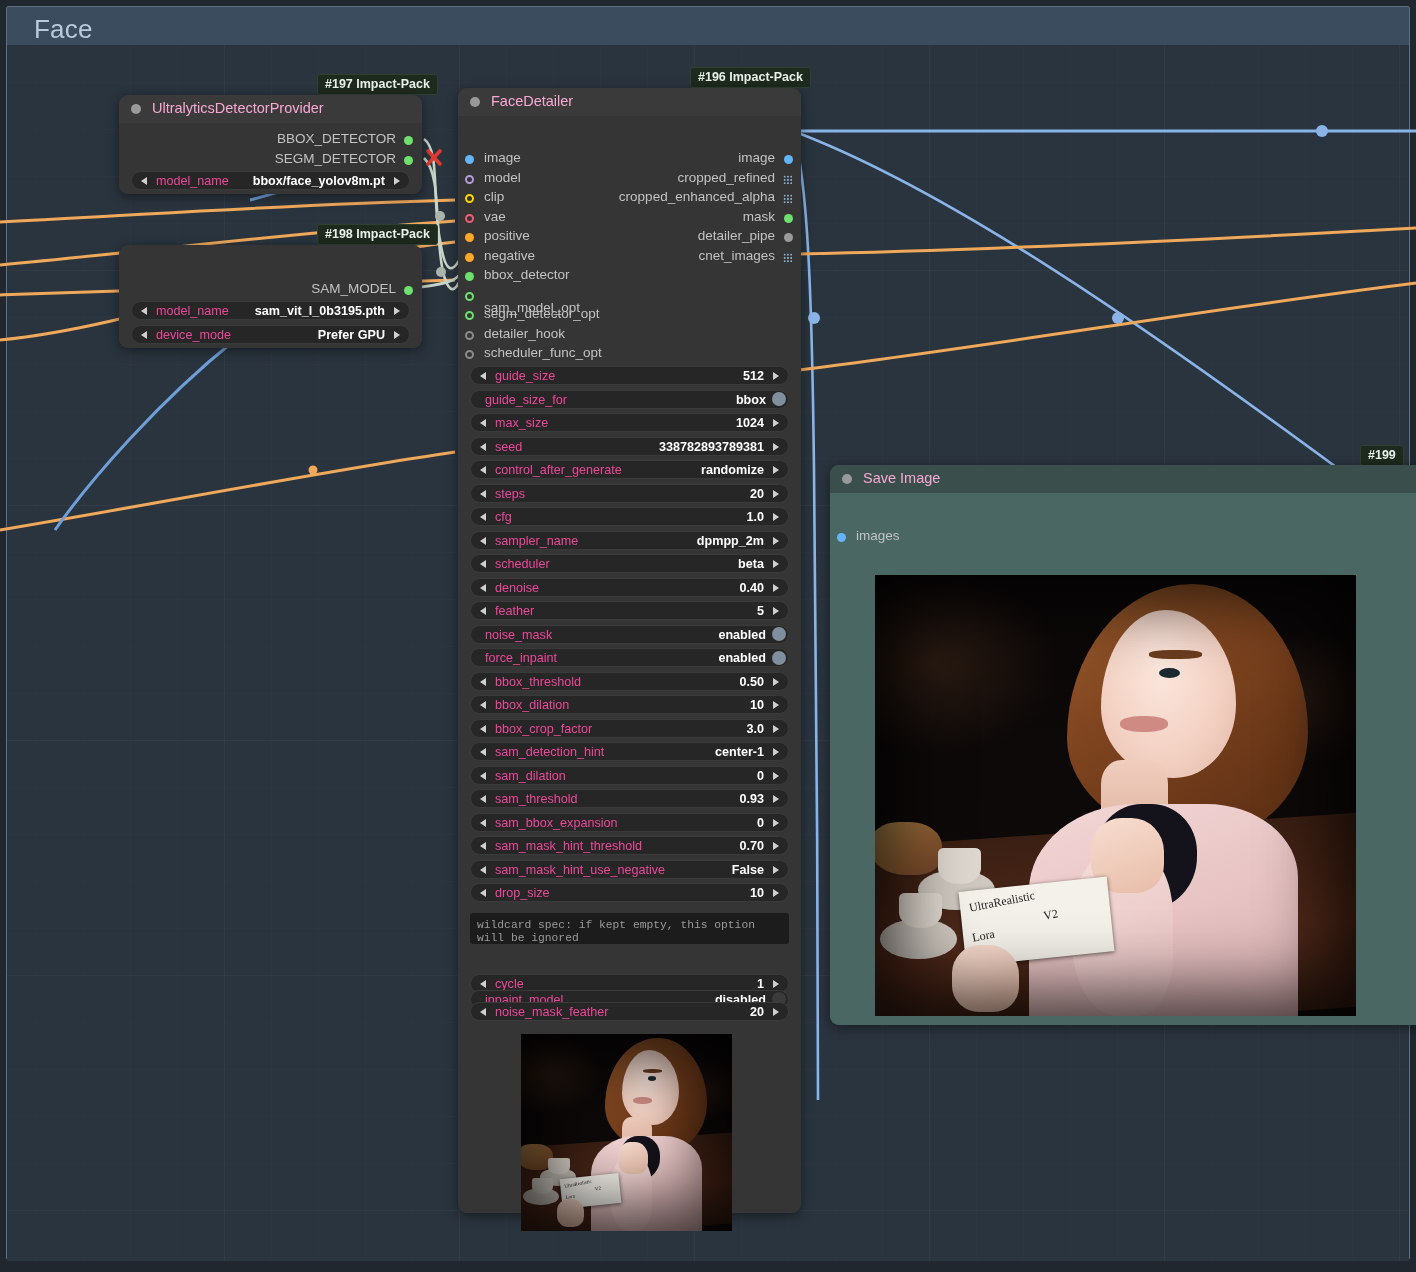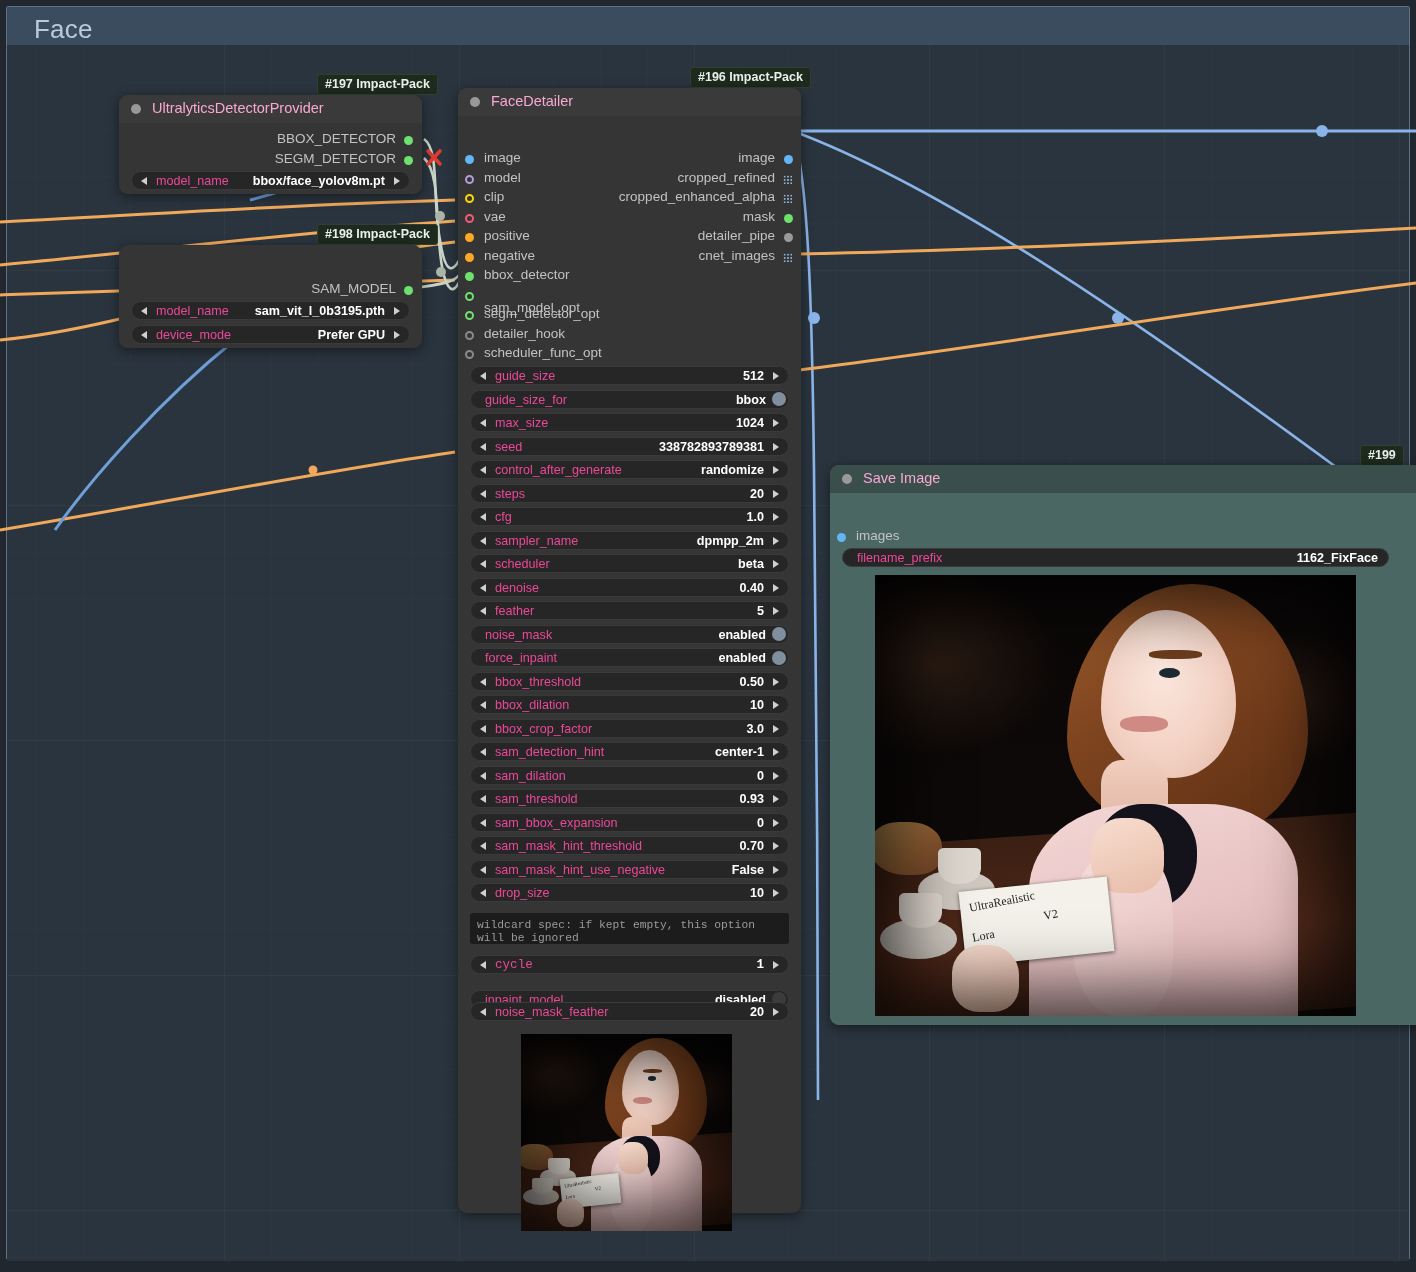--- a/index.html
+++ b/index.html
@@ -371,21 +371,21 @@
             <span class="arrL"></span>
             <span class="arrR"></span>
             <span class="lbl">drop_size</span>
             <span class="val">10</span>
           </div>
         </div>
 
       <div class="multiline" id="fd-wildcard" style="left:12px;top:797px;width:319px;height:31px;">wildcard spec: if kept empty, this option will be ignored</div>
 
       <div id="fd-widgets-after">
-          <div class="w" style="left: 12px; top: 839px; width: 319px; font-family: Liberation Mono, monospace;">
+          <div class="w" style="left: 12px; top: 858px; width: 319px;">
             <span class="arrL"></span>
             <span class="arrR"></span>
             <span class="lbl">cycle</span>
             <span class="val">1</span>
           </div>
           <div class="w toggle off" style="left: 12px; top: 862.5px; width: 319px; margin-top: 11px;">
             <span class="lbl" style="left: 14px;">inpaint_model</span>
             <span class="val" style="right: 22px;">disabled</span>
             <span class="knob"></span>
           </div>
@@ -433,24 +433,20 @@
     <div class="node-title" style="background:#3a4f4c;">
       <span class="dot"></span>
       <span class="ttl">Save Image</span>
     </div>
     <div class="node-body" style="background:#4a6764;">
       <div class="slot in" style="top:35px;left:26px;">
         <span>images</span>
       </div>
       <span class="pin" style="left:7px;top:40px;background:#64b5f6;"></span>
 
-      <div class="w text" style="left:12px;top:55px;width:547px;background:#262626;border-color:#3a3a3a;">
-        <span class="lbl">filename_prefix</span>
-        <span class="val">1162_FixFace</span>
-      </div>
 
       <div class="preview" style="left:45px;top:82px;width:481px;height:441px;">
         <div class="photo">
           <div class="ph-bg"></div>
           <div class="ph-table" style="left:-5%;bottom:-6%;width:110%;height:44%;"></div>
           <div class="ph-food" style="left:-1%;top:56%;width:15%;height:12%;"></div>
           <div class="ph-plate" style="left:9%;top:67%;width:16%;height:9%;"></div>
           <div class="ph-cup" style="left:13%;top:62%;width:9%;height:8%;"></div>
           <div class="ph-plate" style="left:1%;top:78%;width:16%;height:9%;"></div>
           <div class="ph-cup" style="left:5%;top:72%;width:9%;height:8%;"></div>

